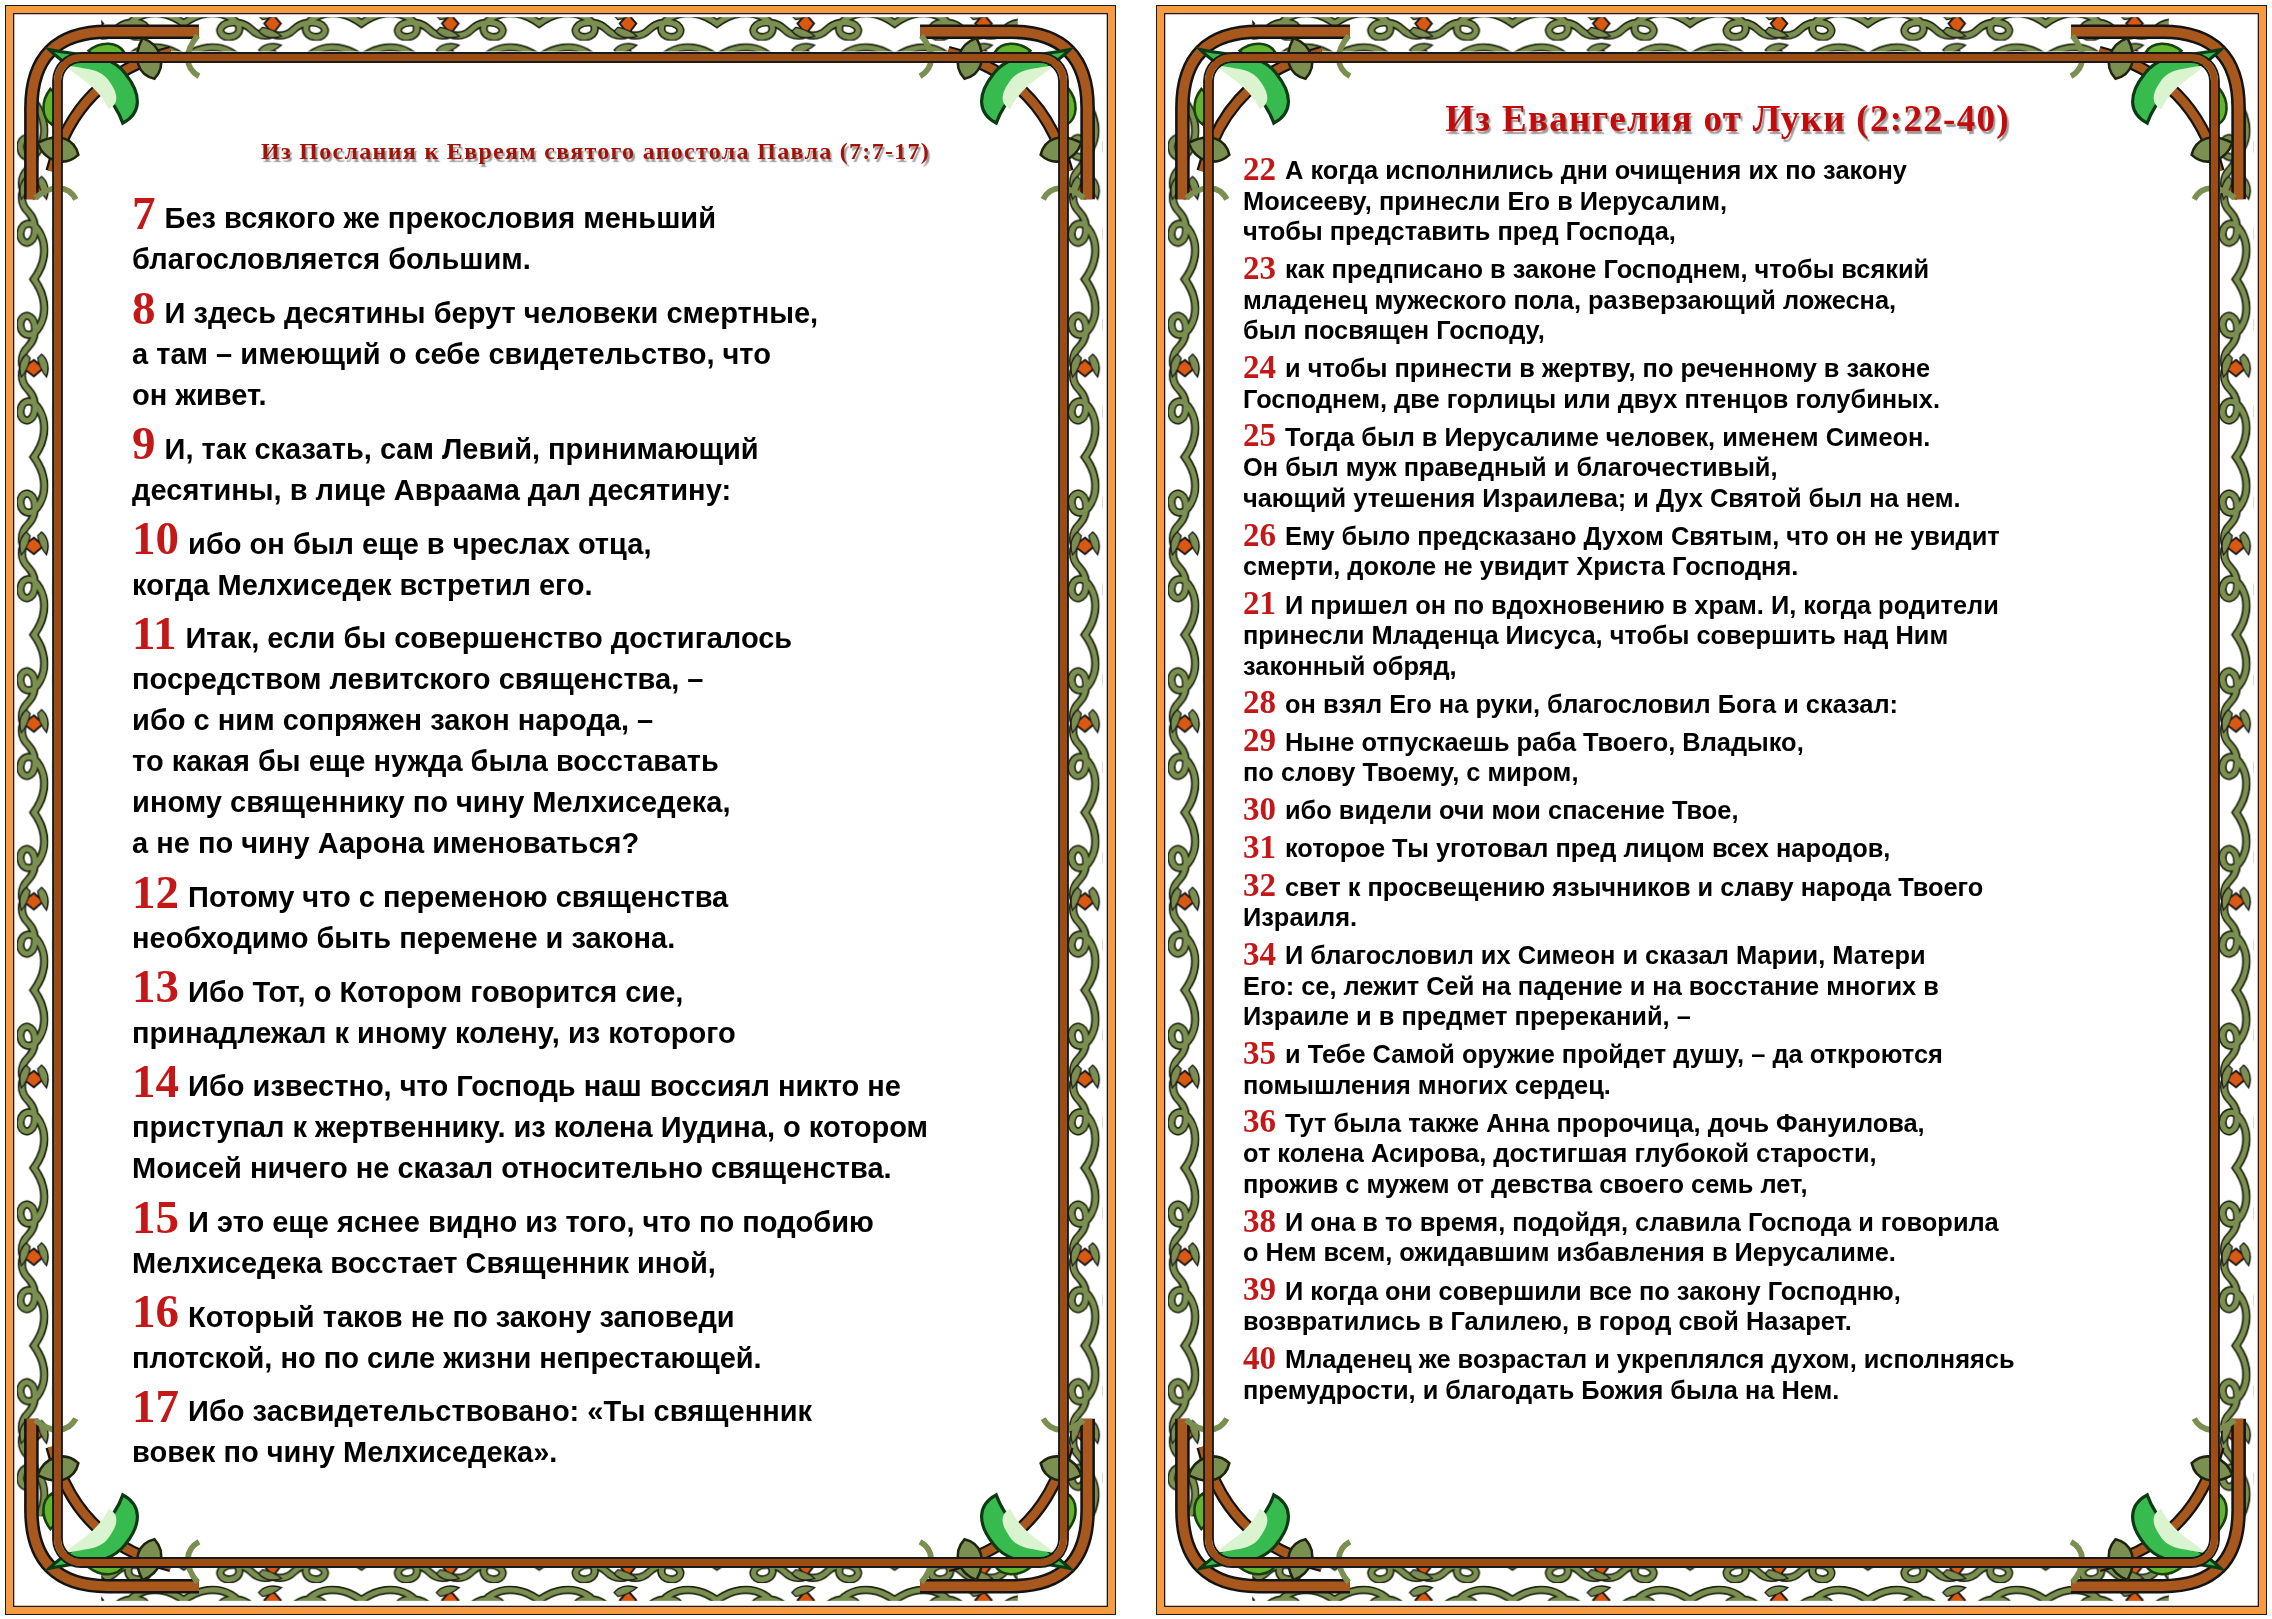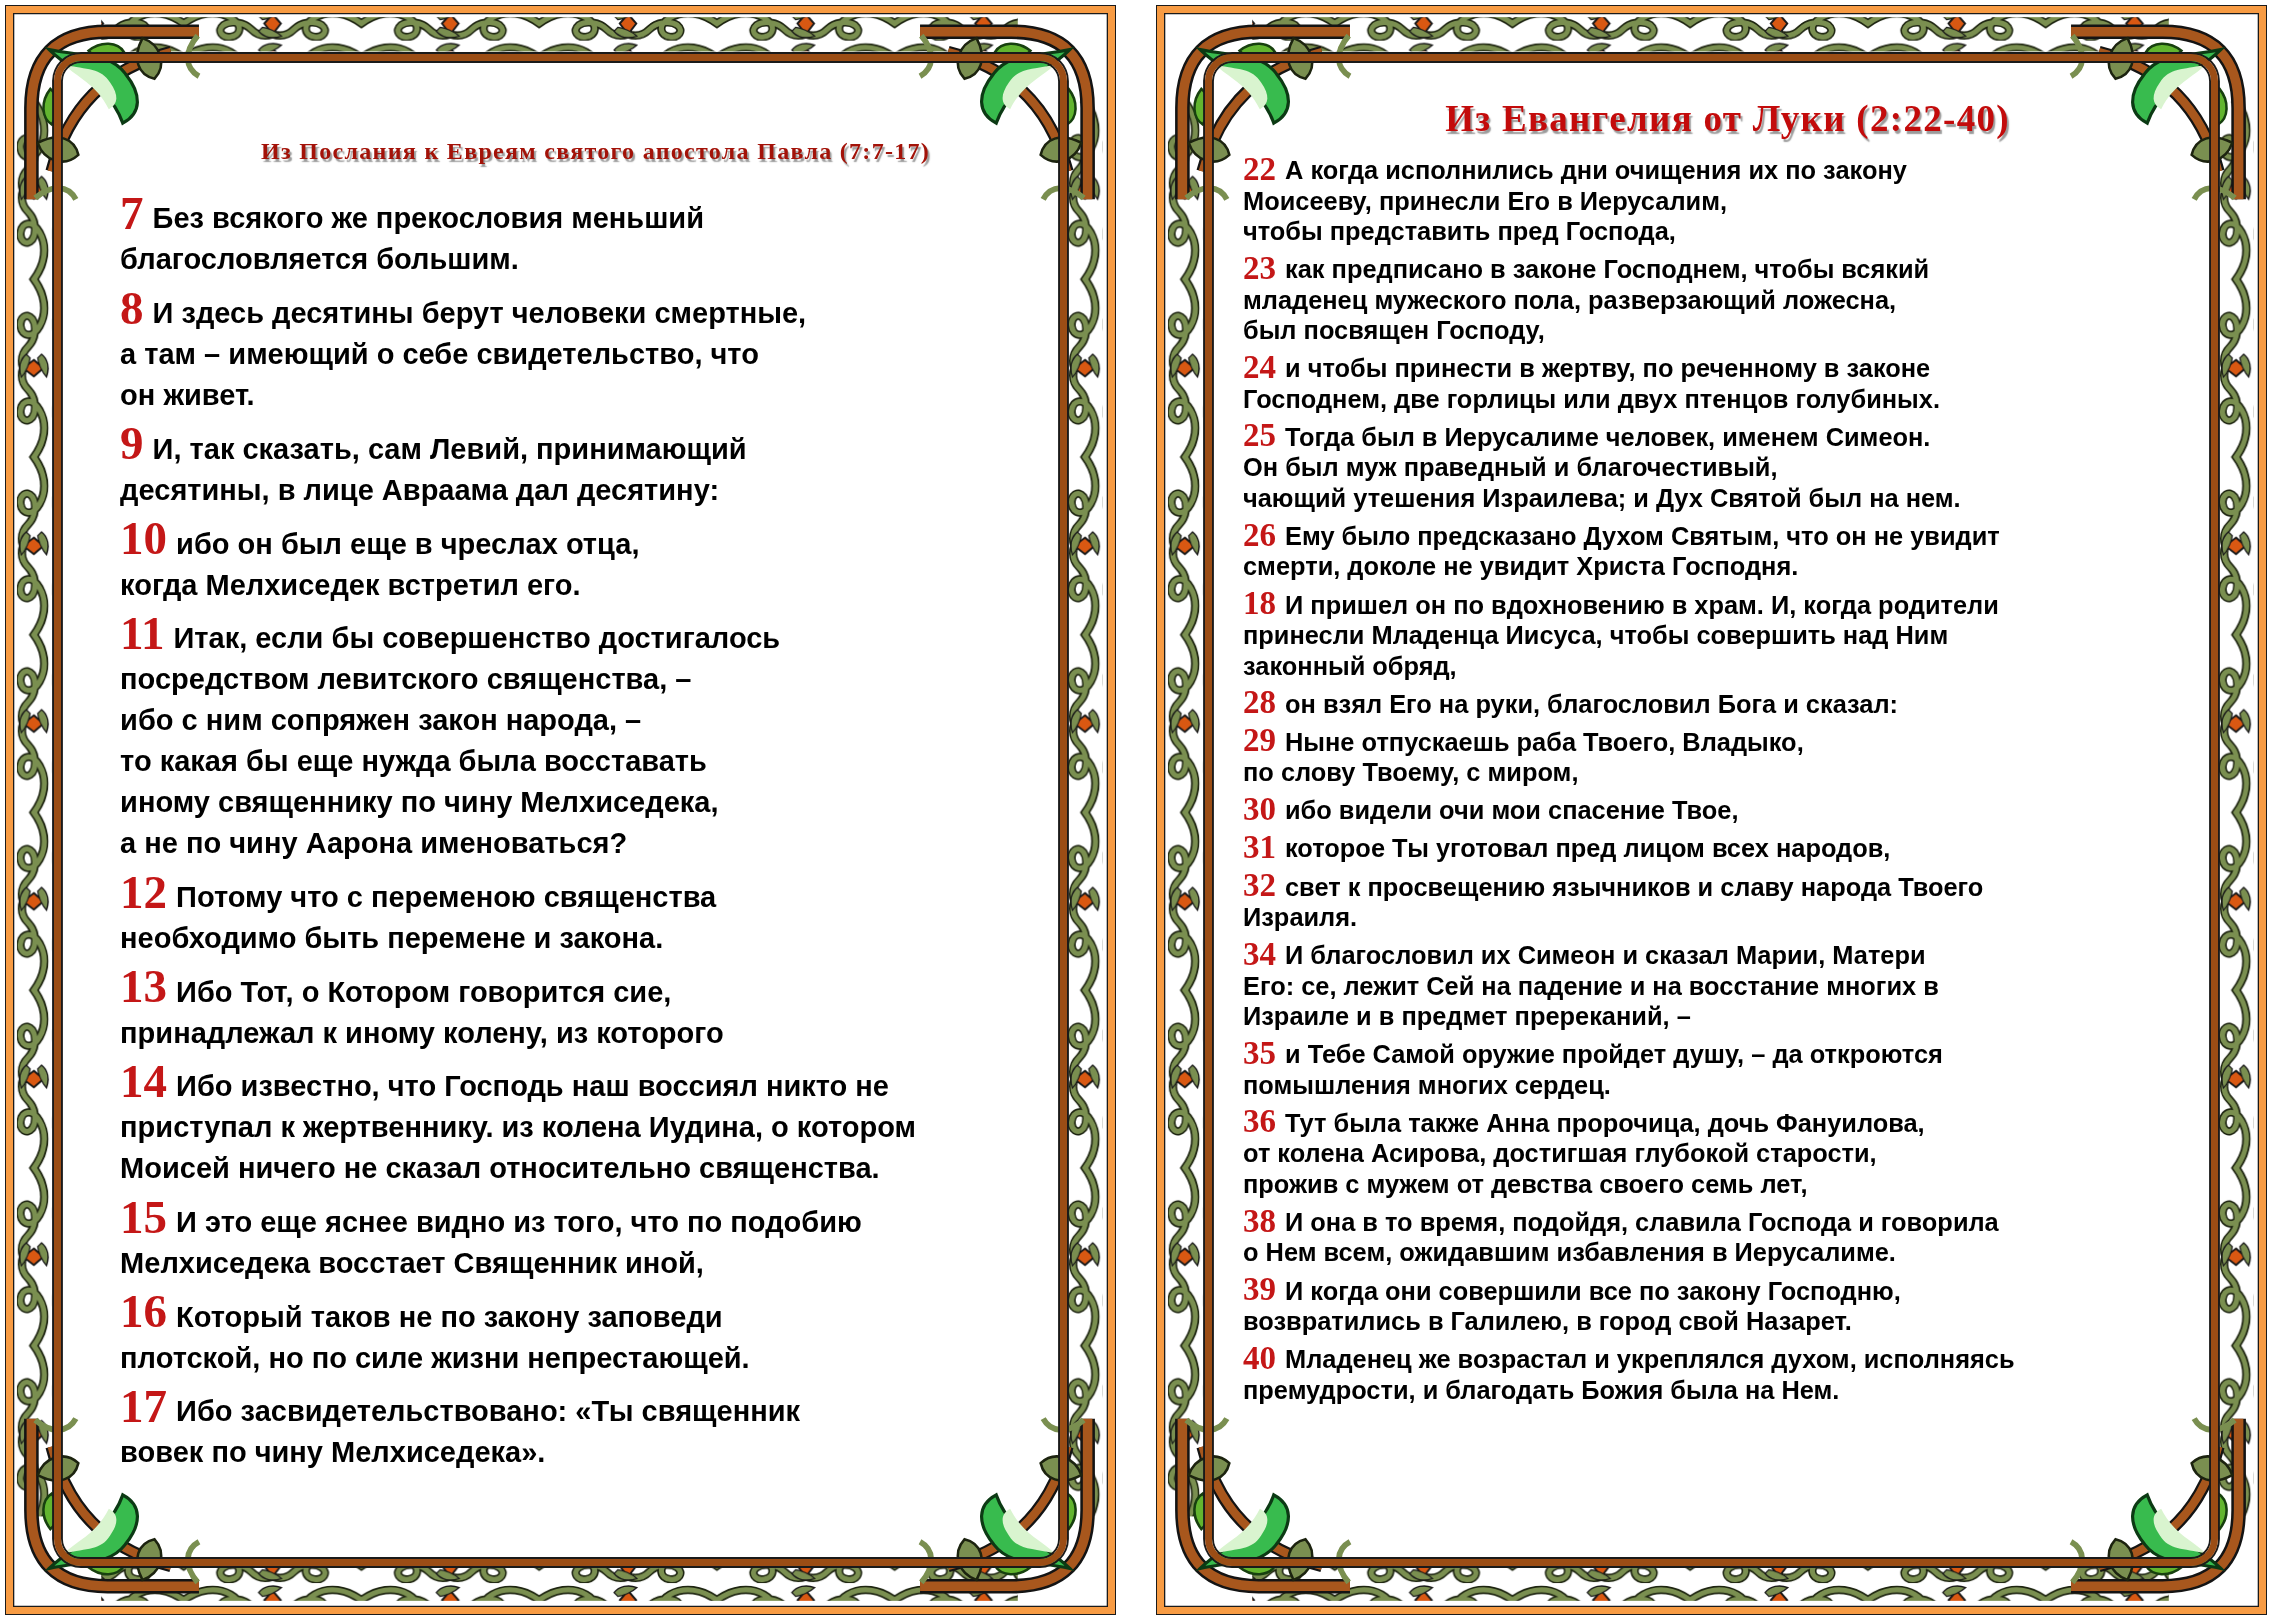--- a/index.html
+++ b/index.html
@@ -25,21 +25,21 @@
   .page-left  .content{inset:60px 44px 38px 114px;}
   .page-right .content{inset:56px 54px 38px 86px;}
 
   .title{font-family:"Liberation Serif",serif;font-weight:bold;text-align:center;
          letter-spacing:1.3px;white-space:nowrap;
          text-shadow:1.9px 2.5px 1.3px #9a9a9a;}
   .page-left  .title{font-size:24px;color:#a31208;margin:63px 0 25.4px 0;line-height:44px;}
   .page-right .title{font-size:37px;color:#c30b0b;margin:35px 0 14px 0;line-height:44px;}
 
   .verse{margin:0;color:#000;font-weight:bold;}
-  .page-left  .verse{font-size:29px;line-height:41px;margin-bottom:12.7px;}
+  .page-left  .verse{font-size:29px;line-height:41px;margin-bottom:12.7px;margin-left:12px;}
   .page-right .verse{font-size:25.4px;line-height:30.5px;margin-bottom:7.6px;}
 
   .vnum{font-family:"Liberation Serif",serif;font-weight:bold;color:#c41717;
         line-height:0;display:inline;margin-right:9px;position:relative;top:0.6px;}
   .page-left  .vnum{font-size:47px;}
   .page-right .vnum{font-size:33px;}
 
   .vtext{white-space:pre-line;}
 </style>
 </head>
@@ -153,21 +153,21 @@
     <p class="verse"><span class="vnum">23</span><span class="vtext">как предписано в законе Господнем, чтобы всякий
 младенец мужеского пола, разверзающий ложесна,
 был посвящен Господу,</span></p>
     <p class="verse"><span class="vnum">24</span><span class="vtext">и чтобы принести в жертву, по реченному в законе
 Господнем, две горлицы или двух птенцов голубиных.</span></p>
     <p class="verse"><span class="vnum">25</span><span class="vtext">Тогда был в Иерусалиме человек, именем Симеон.
 Он был муж праведный и благочестивый,
 чающий утешения Израилева; и Дух Святой был на нем.</span></p>
     <p class="verse"><span class="vnum">26</span><span class="vtext">Ему было предсказано Духом Святым, что он не увидит
 смерти, доколе не увидит Христа Господня.</span></p>
-    <p class="verse"><span class="vnum">18</span><span class="vtext">И пришел он по вдохновению в храм. И, когда родители
+    <p class="verse"><span class="vnum">21</span><span class="vtext">И пришел он по вдохновению в храм. И, когда родители
 принесли Младенца Иисуса, чтобы совершить над Ним
 законный обряд,</span></p>
     <p class="verse"><span class="vnum">28</span><span class="vtext">он взял Его на руки, благословил Бога и сказал:</span></p>
     <p class="verse"><span class="vnum">29</span><span class="vtext">Ныне отпускаешь раба Твоего, Владыко,
 по слову Твоему, с миром,</span></p>
     <p class="verse"><span class="vnum">30</span><span class="vtext">ибо видели очи мои спасение Твое,</span></p>
     <p class="verse"><span class="vnum">31</span><span class="vtext">которое Ты уготовал пред лицом всех народов,</span></p>
     <p class="verse"><span class="vnum">32</span><span class="vtext">свет к просвещению язычников и славу народа Твоего
 Израиля.</span></p>
     <p class="verse"><span class="vnum">34</span><span class="vtext">И благословил их Симеон и сказал Марии, Матери

